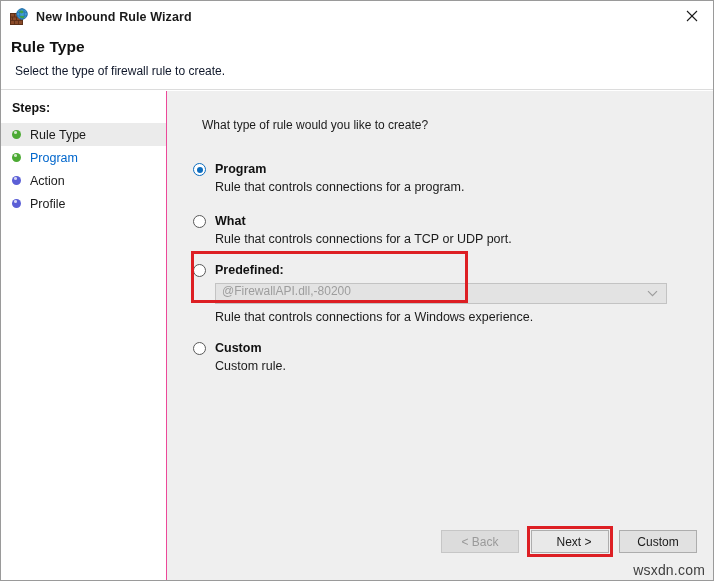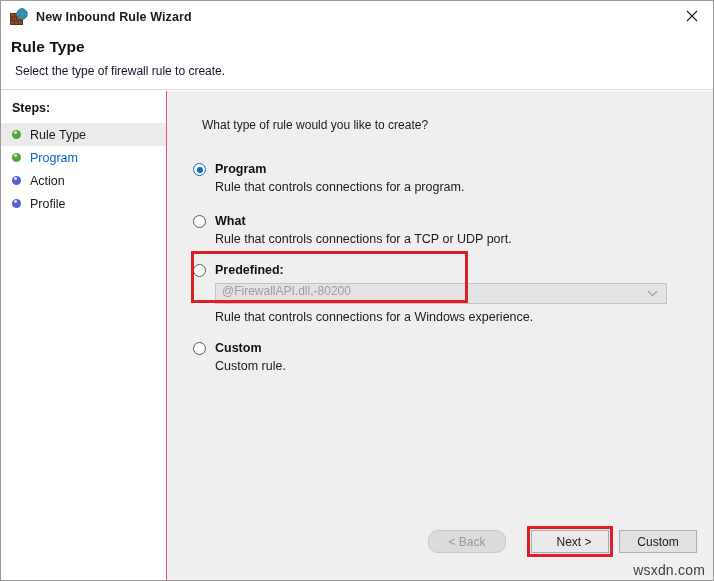--- a/index.html
+++ b/index.html
@@ -275,21 +275,21 @@
     align-items: center;
     justify-content: center;
     cursor: default;
     border-radius: 0;
   }
   .btn.disabled {
     color: #9a9a9a;
     background: #dcdcdc;
     border-color: #c6c6c6;
   }
-  #btn-back  { left: 261px; border-radius: 10px; }
+  #btn-back  { left: 274px; }
   #btn-next  { left: 364px; background:#e9e9e9;padding-left:8px; }
   #btn-cancel{ left: 452px; }
 
   #next-highlight {
     position: absolute;
     left: 360px;
     top: 5px;
     width: 86px;
     height: 31px;
     border: 3px solid #dd1f24;

